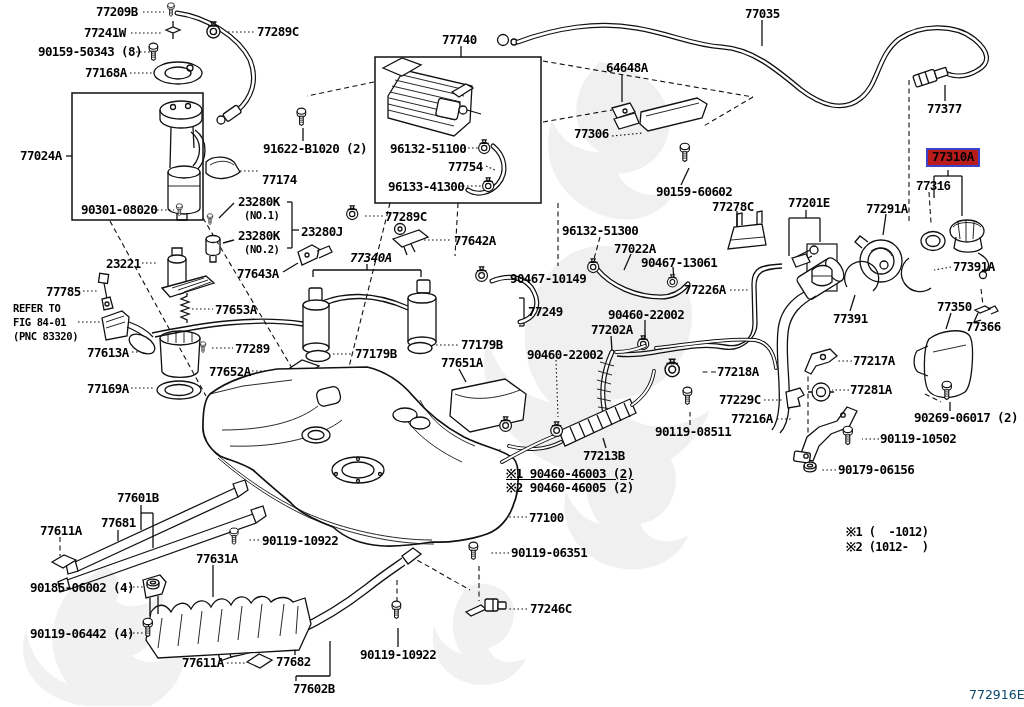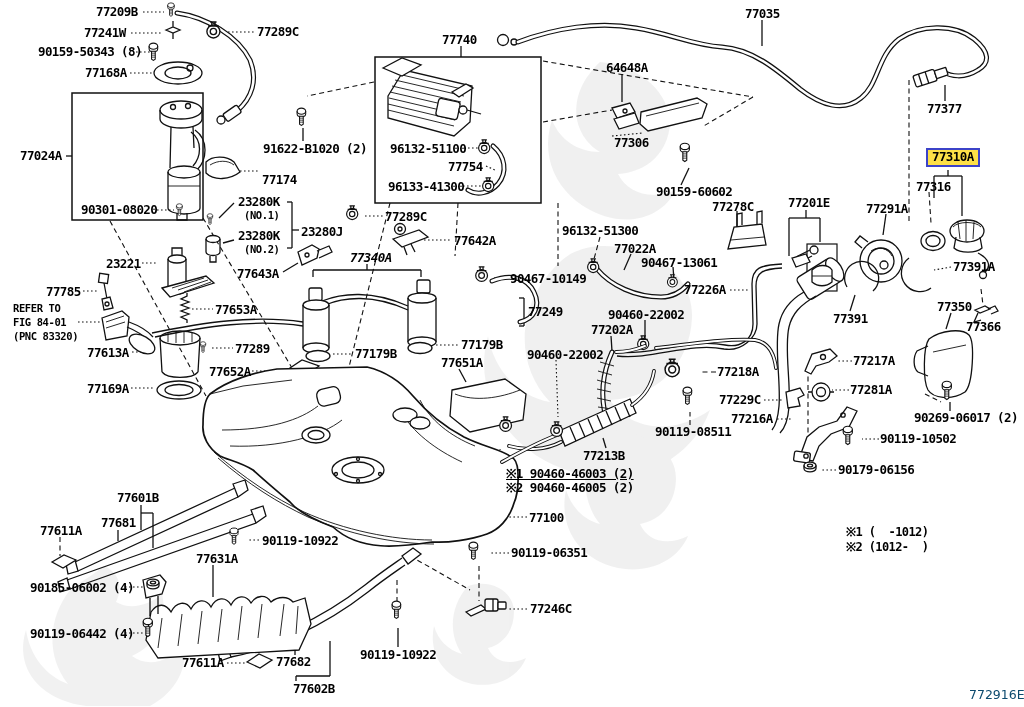--- a/index.html
+++ b/index.html
@@ -5,21 +5,21 @@
   html,body{margin:0;padding:0;background:#fff;}
   #canvas{position:relative;width:1024px;height:707px;background:#fff;overflow:hidden;
           font-family:"DejaVu Sans Mono", monospace;}
   #art{position:absolute;left:0;top:0;}
   #label-layer{position:absolute;left:0;top:0;width:100%;height:100%;}
   .lbl{position:absolute;font-weight:bold;font-size:12.5px;letter-spacing:-0.6px;
        color:#000;white-space:pre;line-height:1;}
   .lbl.small{font-size:10.5px;letter-spacing:-0.4px;}
   .lbl.foot{font-size:12px;}
   .lbl.code{font-weight:normal;font-family:"DejaVu Sans",sans-serif;font-size:12.5px;color:#0c4a6e;letter-spacing:0;}
-  .lbl.highlight{background:#fde047;border:2px solid #3c43c8;padding:1px 4px;}
+  .lbl.highlight{background:#b91c1c;border:2px solid #3c43c8;padding:1px 4px;}
   .ln{stroke:#111;fill:none;stroke-width:1.3;}
   .thk{stroke-width:1.7;}
   .thin{stroke-width:0.9;}
   .wfill{fill:#fff;}
   .tube-o{stroke:#111;stroke-width:5;fill:none;stroke-linecap:round;}
   .tube-i{stroke:#fff;stroke-width:2.6;fill:none;stroke-linecap:round;}
   .tube2-o{stroke:#111;stroke-width:3.8;fill:none;stroke-linecap:round;}
   .tube2-i{stroke:#fff;stroke-width:1.9;fill:none;stroke-linecap:round;}
   .pipe{stroke:#111;stroke-width:1.3;fill:none;}
 </style>
@@ -507,33 +507,33 @@
       <div class="lbl" style="left: 385px; top: 211px;">77289C</div>
       <div class="lbl" style="left: 350px; top: 252px; font-style: italic;">77340A</div>
       <div class="lbl" style="left: 237px; top: 268px;">77643A</div>
       <div class="lbl" style="left: 454px; top: 235px;">77642A</div>
       <div class="lbl" style="left: 510px; top: 273px;">90467-10149</div>
       <div class="lbl" style="left: 528px; top: 306px;">77249</div>
       <div class="lbl" style="left: 355px; top: 348px;">77179B</div>
       <div class="lbl" style="left: 461px; top: 339px;">77179B</div>
       <div class="lbl" style="left: 441px; top: 357px;">77651A</div>
       <div class="lbl" style="left: 606px; top: 62px;">64648A</div>
-      <div class="lbl" style="left: 574px; top: 137px; margin-left: 40px;">77306</div>
+      <div class="lbl" style="left: 574px; top: 128px;">77306</div>
       <div class="lbl" style="left: 656px; top: 186px;">90159-60602</div>
       <div class="lbl" style="left: 562px; top: 225px;">96132-51300</div>
       <div class="lbl" style="left: 614px; top: 243px;">77022A</div>
       <div class="lbl" style="left: 641px; top: 257px;">90467-13061</div>
       <div class="lbl" style="left: 684px; top: 284px;">77226A</div>
       <div class="lbl" style="left: 712px; top: 201px;">77278C</div>
       <div class="lbl" style="left: 788px; top: 197px;">77201E</div>
       <div class="lbl" style="left: 866px; top: 203px;">77291A</div>
       <div class="lbl" style="left: 745px; top: 8px;">77035</div>
       <div class="lbl" style="left: 927px; top: 103px;">77377</div>
       <div class="lbl highlight" style="left: 926px; top: 148px;">77310A</div>
-      <div class="lbl" style="left: 916px; top: 181px;">77316</div>
+      <div class="lbl" style="left: 916px; top: 181px; font-family: Liberation Mono, monospace;">77316</div>
       <div class="lbl" style="left: 953px; top: 261px;">77391A</div>
       <div class="lbl" style="left: 966px; top: 278px; margin-top: 43px;">77366</div>
       <div class="lbl" style="left: 833px; top: 313px;">77391</div>
       <div class="lbl" style="left: 937px; top: 301px;">77350</div>
       <div class="lbl" style="left: 608px; top: 309px;">90460-22002</div>
       <div class="lbl" style="left: 591px; top: 324px;">77202A</div>
       <div class="lbl" style="left: 527px; top: 349px;">90460-22002</div>
       <div class="lbl" style="left: 583px; top: 450px;">77213B</div>
       <div class="lbl" style="left: 506px; top: 468px; text-decoration: underline;">※1 90460-46003 (2)</div>
       <div class="lbl" style="left: 506px; top: 482px;">※2 90460-46005 (2)</div>

